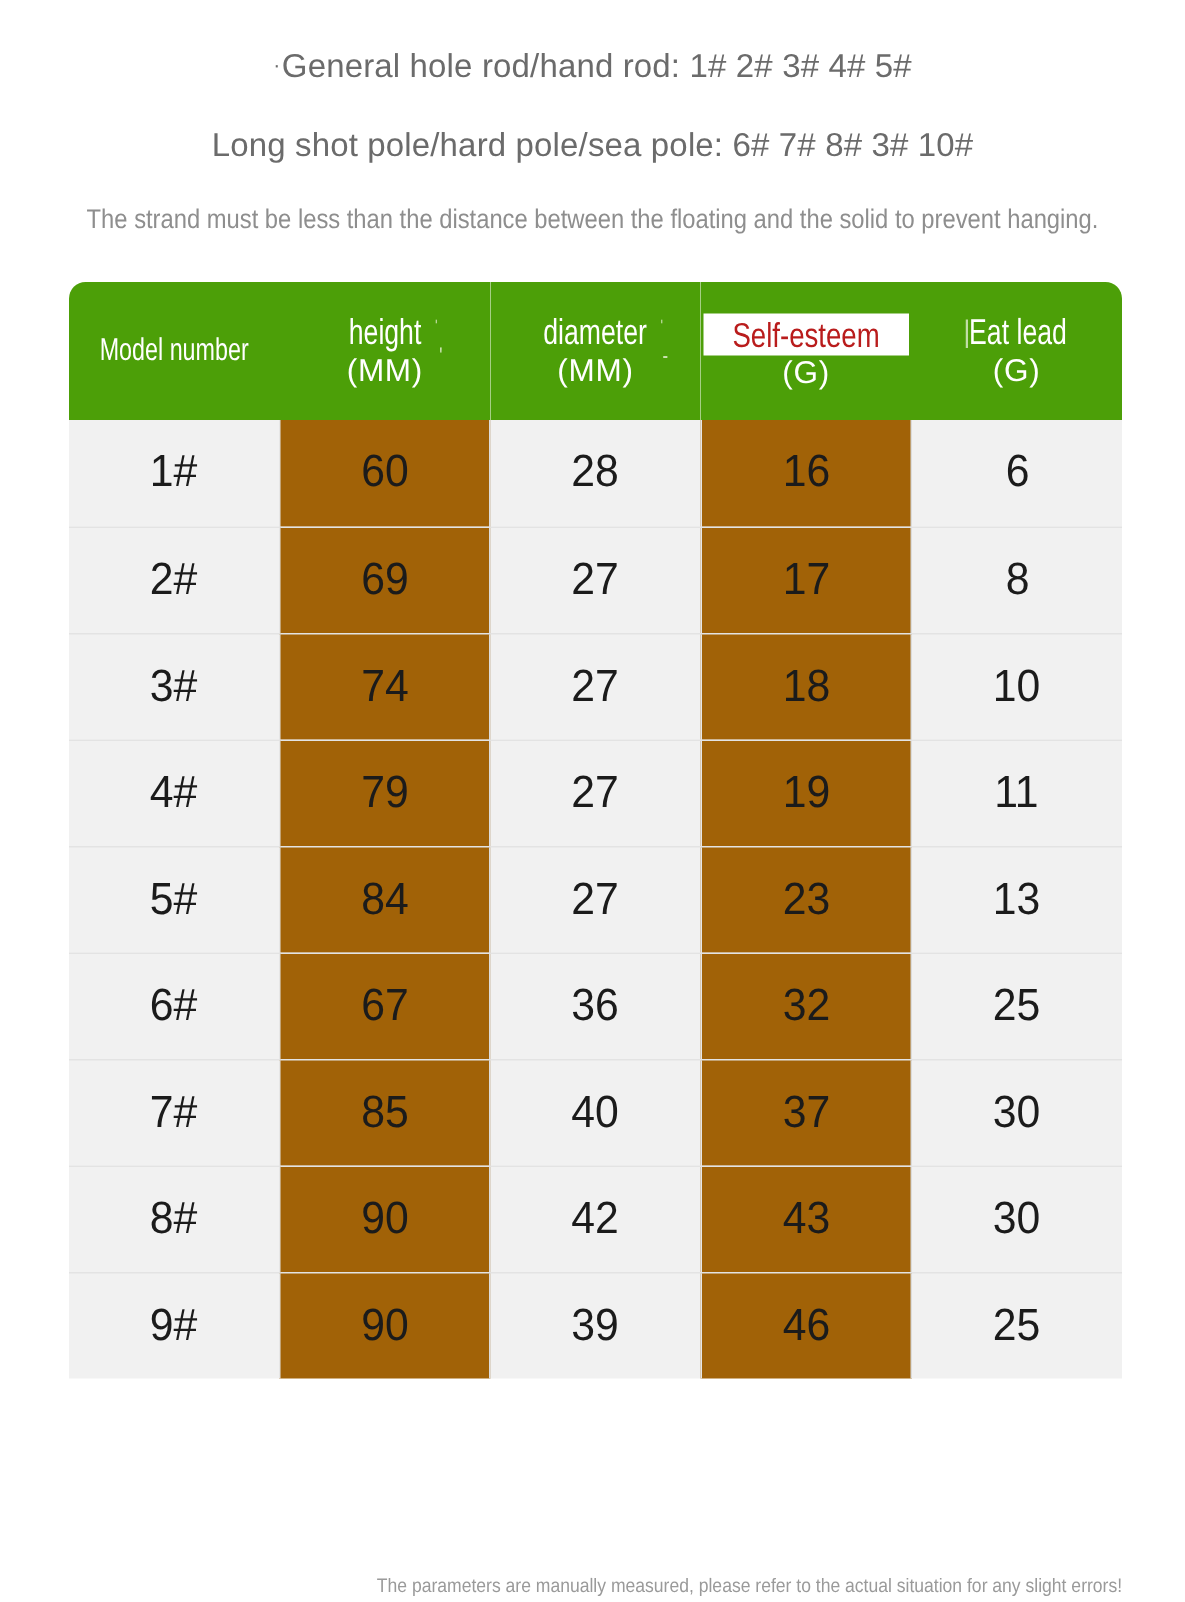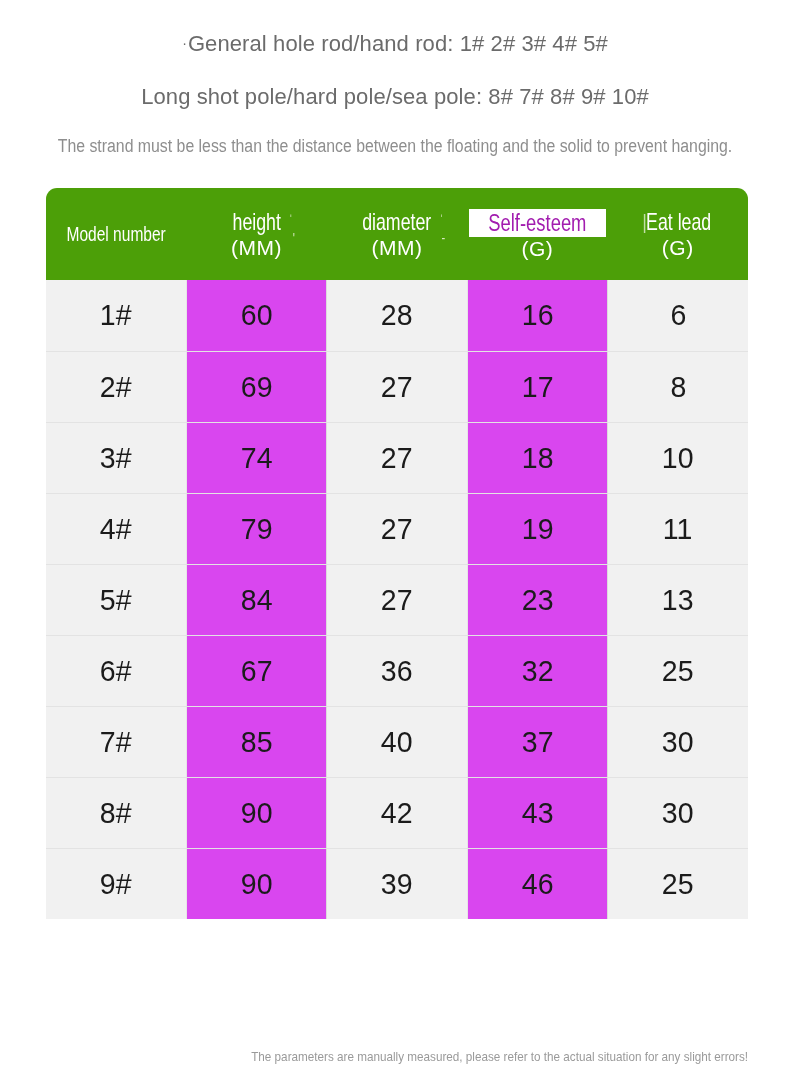--- a/index.html
+++ b/index.html
@@ -122,21 +122,21 @@
   .artifact.colon-a { right: -16px; top: 2px; }
   .artifact.colon-b { right: -19px; top: 20px; }
 
   
   .patch-cell .th-inner {
     display: block;
   }
   .white-patch {
     display: inline-block;
     background: #ffffff;
-    color: #a21caf;
+    color: #b91c1c;
     padding: 3px 7px 2px 7px;
     position: relative;
     z-index: 2;
   }
   .white-patch .th-top {
     font-size: 23px;
     transform: scaleX(0.8);
   }
   .patch-cell .th-unit {
     position: relative;
@@ -165,21 +165,21 @@
     color: #1b1b1b;
     padding: 0;
     background: #f1f1f1;
     border-bottom: 1px solid #e3e3e3;
     border-right: 1px solid #e6e6e6;
   }
   .spec-table tbody td:last-child {
     border-right: none;
   }
   .spec-table tbody td.shade {
-    background: #d946ef;
+    background: #a16207;
     border-right-color: #dcdcdc;
   }
   .spec-table tbody tr:last-child td {
     border-bottom: none;
   }
   .spec-table tbody td .cellval {
     display: inline-block;
     transform: scaleX(0.95);
   }
 
@@ -201,21 +201,21 @@
     transform-origin: right center;
   }
 </style>
 </head>
 <body>
 
 <div class="page">
 
   <div class="intro">
     <div class="intro-line first"><span class="lead-dot">·</span><span>General hole rod/hand rod: 1# 2# 3# 4# 5#</span></div>
-    <div class="intro-line"><span>Long shot pole/hard pole/sea pole: 8# 7# 8# 9# 10#</span></div>
+    <div class="intro-line"><span>Long shot pole/hard pole/sea pole: 6# 7# 8# 3# 10#</span></div>
     <div class="note-line">The strand must be less than the distance between the floating and the solid to prevent hanging.</div>
   </div>
 
   <div class="table-wrap">
     <table class="spec-table">
       <thead>
         <tr>
           <th>
             <span class="th-inner">
               <span class="th-top smaller">Model number</span>

